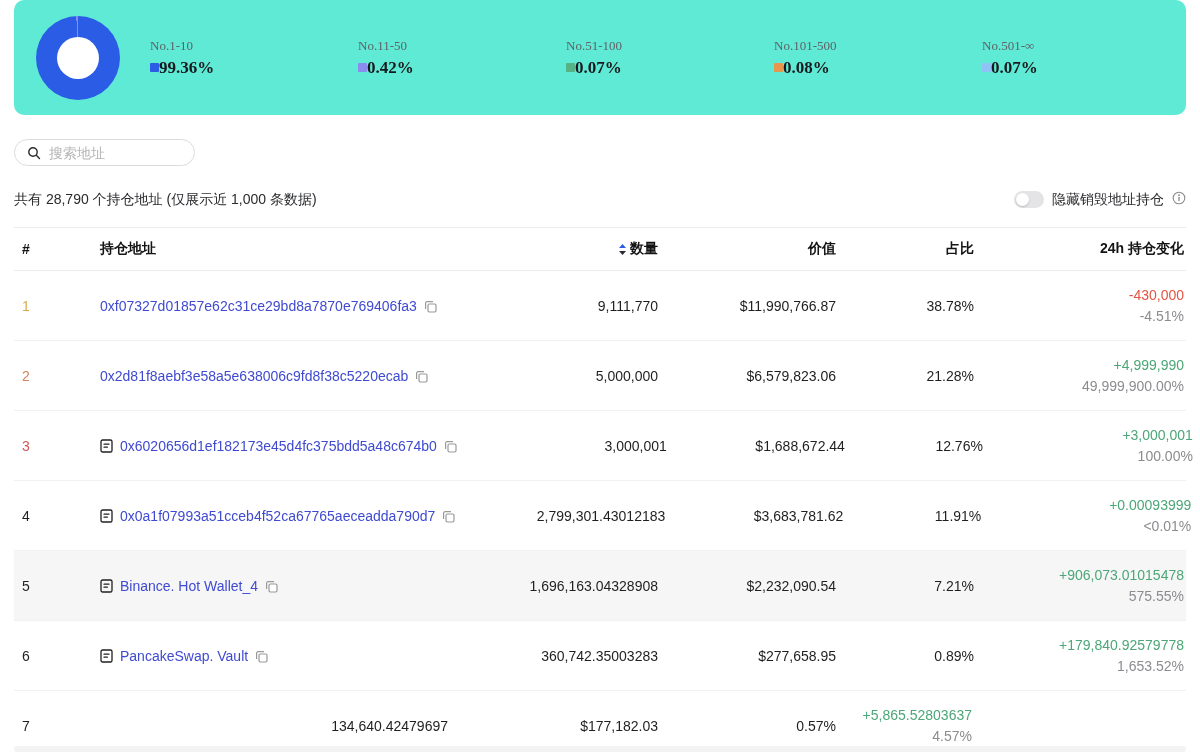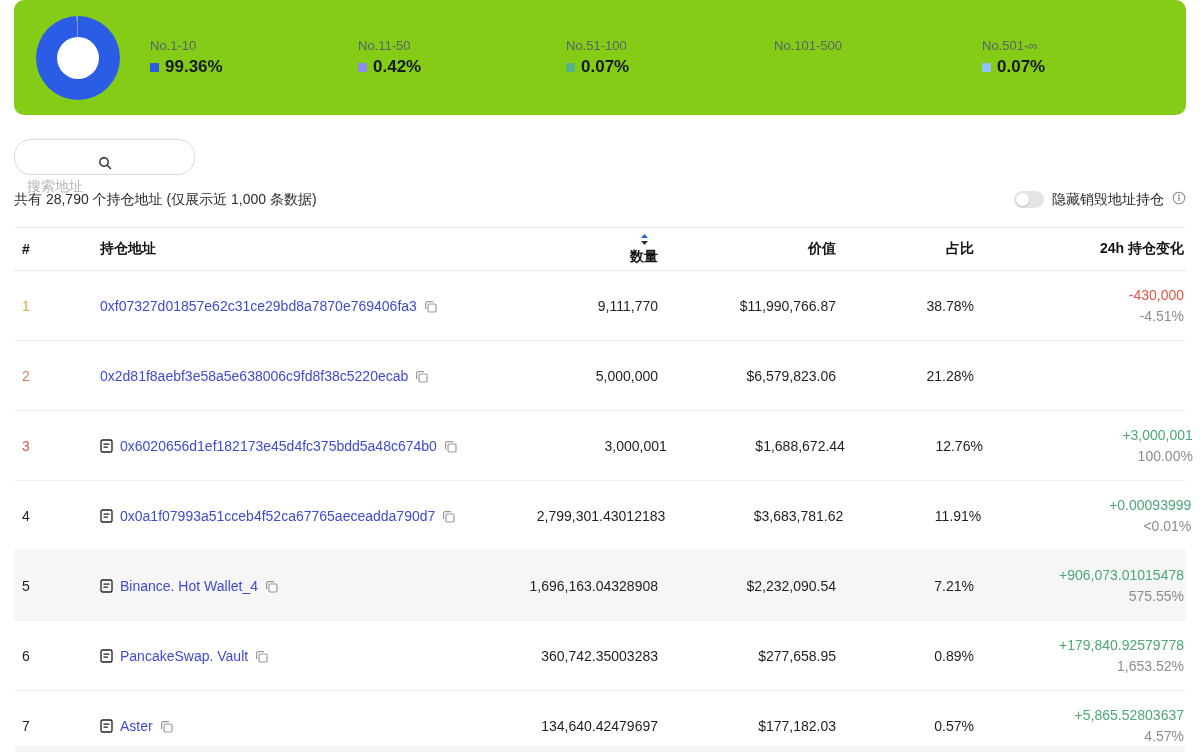--- a/index.html
+++ b/index.html
@@ -8,38 +8,38 @@
     position: relative;
     background: #fff;
     font-family: "Liberation Sans", sans-serif;
     color: #1f1f1f;
     overflow: hidden;
   }
 
   
   .stats-card {
     position: absolute; left: 14px; top: 0; width: 1172px; height: 115px;
-    background: #84cc16; border-radius: 10px;
-    display: flex; align-items: center;
+    background: #5eead4; border-radius: 10px;
+    display: flex; align-items: center; font-family: Liberation Serif, serif;
   }
   .donut-wrap { position: relative; width: 84px; height: 84px; margin-left: 22px; flex: none; }
   .donut { width: 100%; height: 100%; border-radius: 50%; }
   .donut::after { content: ""; position: absolute; inset: 21px; background: #fff; border-radius: 50%; }
   .legend { display: flex; flex: 1; margin-left: 30px; }
   .legend-item { width: 208px; }
   .legend-label { font-size: 13px; color: #5f6268; }
-  .legend-valrow { display: flex; align-items: center; margin-top: 4px; gap: 6px; }
+  .legend-valrow { display: flex; align-items: center; margin-top: 4px; }
   .legend-swatch { width: 9px; height: 9px; border-radius: 1px; flex: none; }
   .legend-value { font-size: 17px; font-weight: 700; color: #17191e; }
 
   
   .search-box {
-    position: absolute; left: 14px; top: 139px; width: 181px; height: 36px;
+    position: absolute; left: 14px; top: 139px; width: 181px; height: 27px;
     border: 1px solid #dcdcdc; border-radius: 17px; background: #fff;
-    display: flex; align-items: center; padding: 16px 12px; gap: 8px; flex-direction: column;
+    display: flex; align-items: center; padding: 0 12px; gap: 8px;
   }
   .search-box input { border: none; outline: none; width: 100%; font-size: 14px; background: transparent; color: #333; font-family: inherit; }
   .search-box input::placeholder { color: #b5b5b8; }
 
   
   .meta-row {
     position: absolute; left: 14px; top: 189px; width: 1172px; height: 22px;
     display: flex; justify-content: space-between; align-items: center; font-size: 14px;
   }
   .summary-text { color: #2a2b2e; }
@@ -60,21 +60,21 @@
   }
   .trow { height: 70px; font-size: 14px; border-bottom: 1px solid #f1f1f2; }
   .trow.highlight { background: #f6f6f7; }
   .c-rank { padding-left: 8px; }
   .c-amount, .c-value, .c-pct, .c-change { text-align: right; }
   .c-change { padding-right: 2px; }
   .c-addr { display: flex; align-items: center; gap: 7px; }
   .addr-link { color: #3f4ad1; text-decoration: none; cursor: pointer; }
   .copy-btn { display: inline-flex; cursor: pointer; margin-top: 1px; }
   .contract-ic { display: inline-flex; }
-  .sort-wrap { display: inline-flex; align-items: center; gap: 3px; cursor: pointer; flex-direction: column; }
+  .sort-wrap { display: inline-flex; align-items: center; gap: 3px; cursor: pointer; }
   .change-pct { color: #8c8c90; margin-top: 5px; }
 
   .bottom-strip { position: absolute; left: 14px; bottom: 0; width: 1172px; height: 6px; background: #f3f3f4; border-radius: 3px; }
 </style>
 </head>
 <body>
 
 <div class="stats-card">
   <div class="donut-wrap">
     <div class="donut" style="background: conic-gradient(rgb(43, 92, 230) 0deg, rgb(43, 92, 230) 357.696deg, rgb(138, 140, 240) 357.696deg, rgb(138, 140, 240) 359.208deg, rgb(86, 179, 133) 359.208deg, rgb(86, 179, 133) 359.46deg, rgb(230, 151, 77) 359.46deg, rgb(230, 151, 77) 359.748deg, rgb(143, 195, 245) 359.748deg, rgb(143, 195, 245) 360deg);"></div>
@@ -96,20 +96,24 @@
   </div>
       <div class="legend-item">
     <div class="legend-label">No.51-100</div>
     <div class="legend-valrow">
       <span class="legend-swatch" style="background: rgb(86, 179, 133);"></span>
       <span class="legend-value">0.07%</span>
     </div>
   </div>
       <div class="legend-item">
     <div class="legend-label">No.101-500</div>
+    <div class="legend-valrow">
+      <span class="legend-swatch" style="background: rgb(230, 151, 77);"></span>
+      <span class="legend-value">0.08%</span>
+    </div>
   </div>
       <div class="legend-item">
     <div class="legend-label">No.501-∞</div>
     <div class="legend-valrow">
       <span class="legend-swatch" style="background: rgb(143, 195, 245);"></span>
       <span class="legend-value">0.07%</span>
     </div>
   </div>
     </div>
 </div>
@@ -189,20 +193,24 @@
       <span class="copy-btn">
         <svg width="13" height="13" viewBox="0 0 13 13">
               <path d="M9 1.6H3.2A1.6 1.6 0 0 0 1.6 3.2V9" fill="none" stroke="#9a9a9a" stroke-width="1.2"></path>
               <rect x="4" y="4" width="8" height="8" rx="1.4" fill="#fff" stroke="#9a9a9a" stroke-width="1.2"></rect>
             </svg>
       </span>
     </div>
     <div class="c-amount">5,000,000</div>
     <div class="c-value">$6,579,823.06</div>
     <div class="c-pct">21.28%</div>
+    <div class="c-change">
+      <div style="color: rgb(76, 166, 119);">+4,999,990</div>
+      <div class="change-pct">49,999,900.00%</div>
+    </div>
   </div>
       <div class="trow">
     <div class="c-rank" style="color: rgb(210, 87, 87);">3</div>
     <div class="c-addr">
       <span class="contract-ic">
         <svg width="13" height="14" viewBox="0 0 13 14">
               <rect x="1" y="1" width="11" height="12" rx="1.6" fill="none" stroke="#1f1f1f" stroke-width="1.3"></rect>
               <path d="M4 5.2h5M4 8.2h3.4" stroke="#1f1f1f" stroke-width="1.2" stroke-linecap="round"></path>
             </svg>
       </span>
@@ -292,35 +300,20 @@
     <div class="c-amount">360,742.35003283</div>
     <div class="c-value">$277,658.95</div>
     <div class="c-pct">0.89%</div>
     <div class="c-change">
       <div style="color: rgb(76, 166, 119);">+179,840.92579778</div>
       <div class="change-pct">1,653.52%</div>
     </div>
   </div>
       <div class="trow">
     <div class="c-rank">7</div>
-    <div class="c-addr">
-      <span class="contract-ic">
-        <svg width="13" height="14" viewBox="0 0 13 14">
-              <rect x="1" y="1" width="11" height="12" rx="1.6" fill="none" stroke="#1f1f1f" stroke-width="1.3"></rect>
-              <path d="M4 5.2h5M4 8.2h3.4" stroke="#1f1f1f" stroke-width="1.2" stroke-linecap="round"></path>
-            </svg>
-      </span>
-      <a class="addr-link">Aster</a>
-      <span class="copy-btn">
-        <svg width="13" height="13" viewBox="0 0 13 13">
-              <path d="M9 1.6H3.2A1.6 1.6 0 0 0 1.6 3.2V9" fill="none" stroke="#9a9a9a" stroke-width="1.2"></path>
-              <rect x="4" y="4" width="8" height="8" rx="1.4" fill="#fff" stroke="#9a9a9a" stroke-width="1.2"></rect>
-            </svg>
-      </span>
-    </div>
     <div class="c-amount">134,640.42479697</div>
     <div class="c-value">$177,182.03</div>
     <div class="c-pct">0.57%</div>
     <div class="c-change">
       <div style="color: rgb(76, 166, 119);">+5,865.52803637</div>
       <div class="change-pct">4.57%</div>
     </div>
   </div>
     </div>
 </div>

